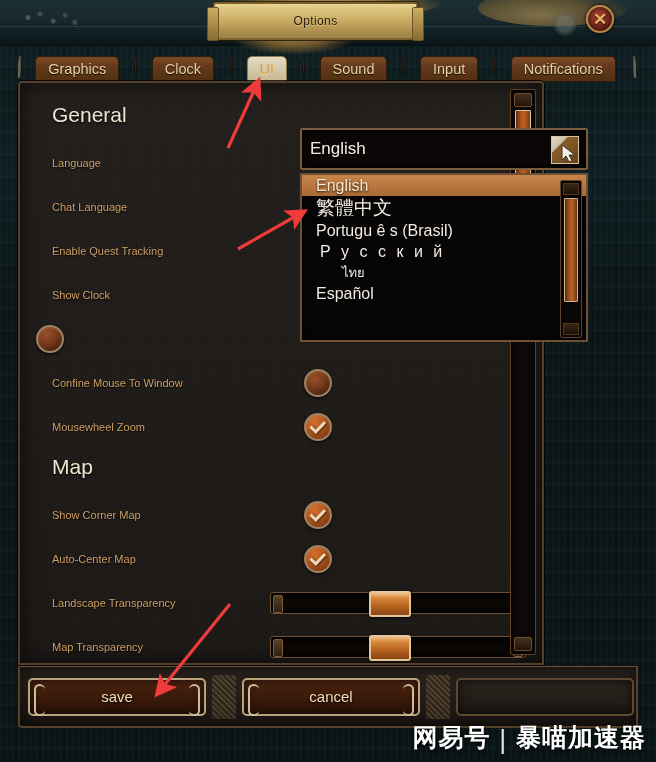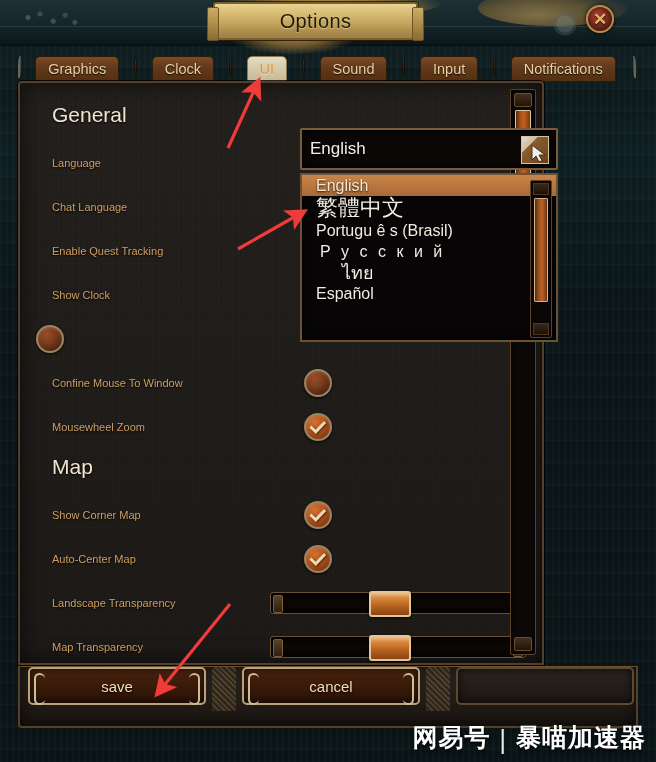--- a/index.html
+++ b/index.html
@@ -86,21 +86,21 @@
     content:"";position:absolute;left:-8px;top:3px;width:10px;height:32px;
     background:linear-gradient(180deg,#cdae63,#8a6b32);
     border:1px solid #6d5324;border-radius:2px;
   }
   .title-plaque::after{
     content:"";position:absolute;right:-8px;top:3px;width:10px;height:32px;
     background:linear-gradient(180deg,#cdae63,#8a6b32);
     border:1px solid #6d5324;border-radius:2px;
   }
   .title-text{
-    font-size:20px;color:#211a0c;letter-spacing:.4px;
+    font-size:12px;color:#211a0c;letter-spacing:.4px;
     text-shadow:0 1px 0 rgba(255,245,205,.4);
     position:relative;z-index:2;
   }
 
   
   .close-btn{
     position:absolute;left:586px;top:5px;width:28px;height:28px;border-radius:50%;
     background:radial-gradient(circle at 38% 32%, #a34030 0%, #7e2c20 45%, #4e180f 100%);
     border:2px solid #b98a4a;
     box-shadow:0 0 4px rgba(0,0,0,.8), inset 0 0 5px rgba(0,0,0,.6);
@@ -220,21 +220,21 @@
   .slider::before{left:2px;}
   .slider::after{right:2px;}
   .slider-thumb{
     position:absolute;top:-2px;width:42px;height:26px;
     background:linear-gradient(180deg,#f1c08a 0%,#d88a3e 22%,#bb6621 55%,#8a4414 100%);
     border:2px solid #e2c69a;border-radius:3px;
     box-shadow:0 1px 3px rgba(0,0,0,.8);
   }
 
   
-  .dd-wrap{position:absolute;left:300px;top:128px;width:258px;z-index:40;}
+  .dd-wrap{position:absolute;left:300px;top:128px;width:288px;z-index:40;}
   .dd-field{
     position:relative;height:42px;
     background:#0a0706;border:2px solid #7b5c3a;border-radius:2px;
     display:flex;align-items:center;padding:0 8px;
     box-shadow:inset 0 0 8px rgba(0,0,0,.9);
     cursor:pointer;
   }
   .dd-value{color:#f2eee4;font-size:17px;text-shadow:0 1px 2px rgba(0,0,0,.9);}
   .dd-cursor{
     position:absolute;right:7px;top:6px;width:28px;height:28px;
@@ -251,23 +251,23 @@
   }
   .dd-opt{
     height:21px;display:flex;align-items:center;padding-left:14px;
     color:#f0ece2;font-size:16px;white-space:nowrap;cursor:pointer;
     text-shadow:0 1px 2px rgba(0,0,0,.9);
   }
   .dd-opt.sel{
     background:linear-gradient(180deg,#c9854a 0%,#b9773f 50%,#a86a36 100%);
     color:#f7e9d3;
   }
-  .dd-opt.o-zh{font-size:22px;letter-spacing:0px;height:24px;}
+  .dd-opt.o-zh{font-size:19px;letter-spacing:0px;height:24px;}
   .dd-opt.o-ru{letter-spacing:3px;padding-left:18px;}
-  .dd-opt.o-th{font-size:18px;padding-left:40px;}
+  .dd-opt.o-th{font-size:13px;padding-left:40px;}
   .dd-scroll{
     position:absolute;right:4px;top:5px;width:22px;height:158px;
     background:#0a0605;border:1px solid #5e4327;border-radius:2px;
   }
   .dd-scroll-cap{
     position:absolute;left:2px;width:16px;height:12px;
     background:linear-gradient(180deg,#3a2714,#1b1109);
     border:1px solid #503820;
   }
   .dd-scroll-cap.t{top:2px;}
@@ -299,21 +299,21 @@
     cursor:pointer;
   }
 
   
   .bottombar{
     position:absolute;left:18px;top:666px;width:620px;height:62px;
     background:linear-gradient(180deg,#2a241e 0%,#231d18 50%,#1a1512 100%);
     border:2px solid #55402a;border-top:1px solid #6b5133;
     border-radius:0 0 4px 4px;
     box-shadow:inset 0 0 18px rgba(0,0,0,.7);
-    display:flex;padding:0 8px;gap:6px;
+    display:flex;align-items:center;padding:0 8px;gap:6px;
   }
   .btn{
     position:relative;height:38px;flex:0 0 178px;
     background:linear-gradient(180deg,#4b2410 0%,#3c1b0a 45%,#2a1206 100%);
     border:2px solid #b8a37e;border-radius:5px;
     display:flex;align-items:center;justify-content:center;
     color:#f3dfb7;font-size:15px;
     text-shadow:0 1px 2px rgba(0,0,0,.9);
     box-shadow:inset 0 0 10px rgba(0,0,0,.7);
     cursor:pointer;

